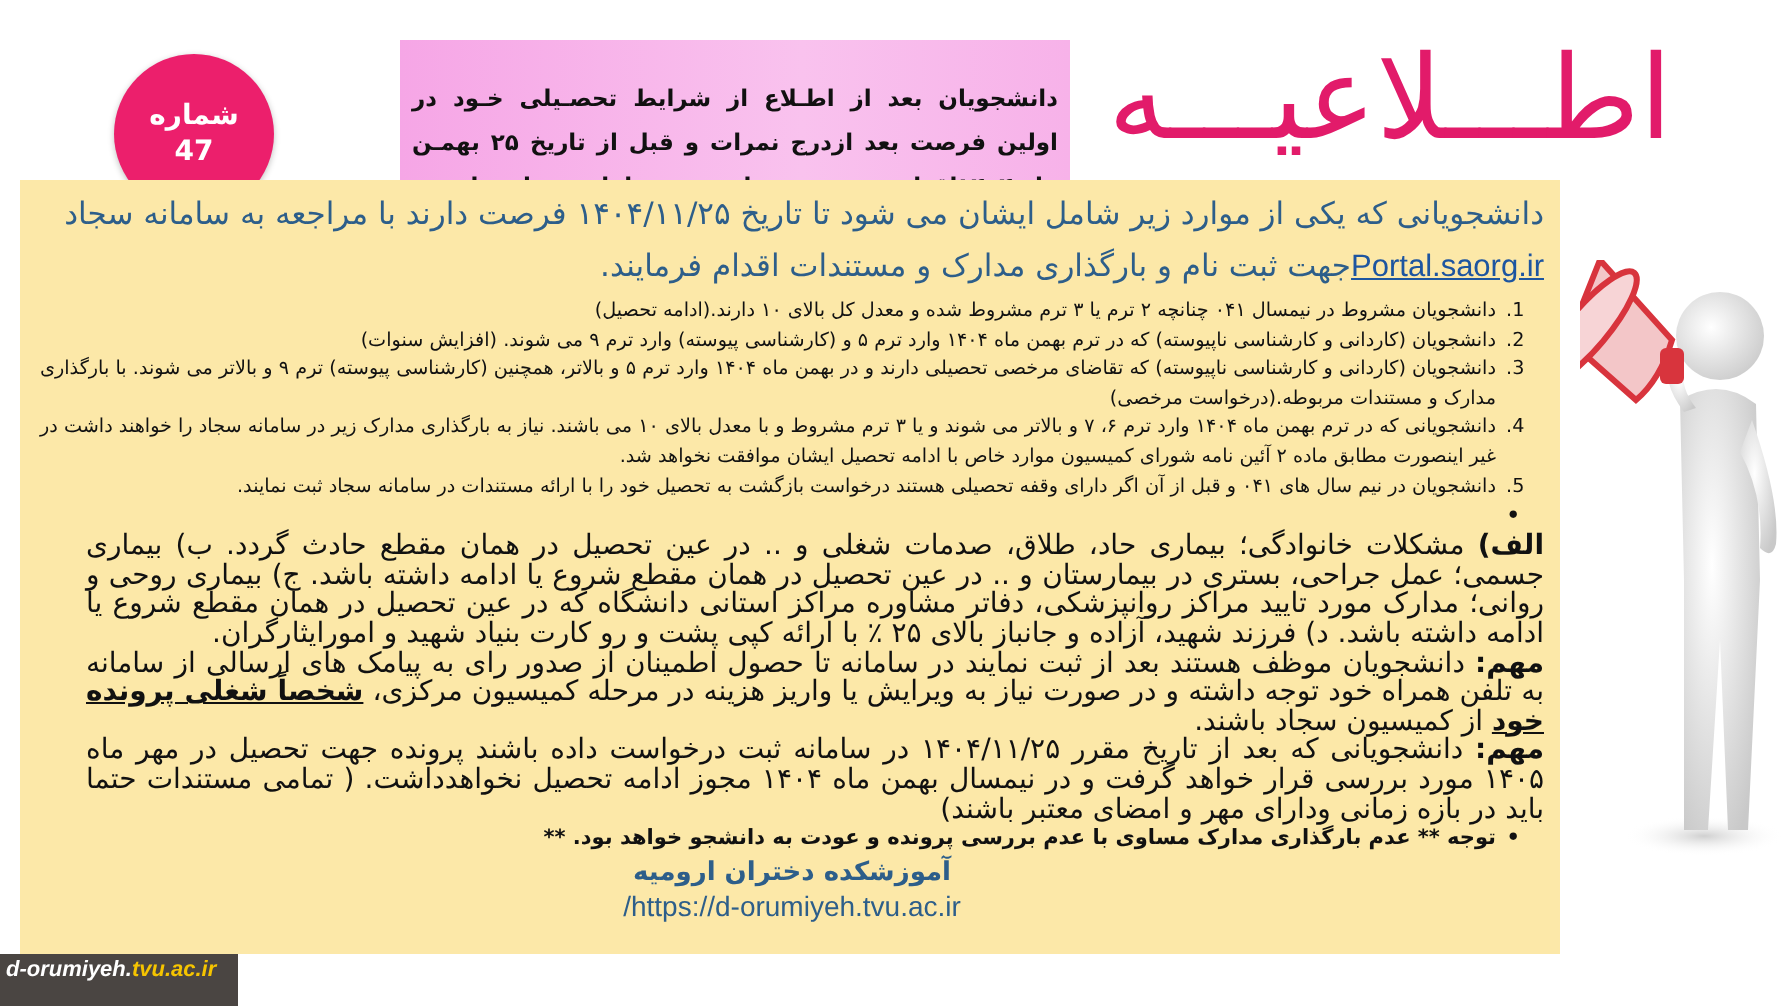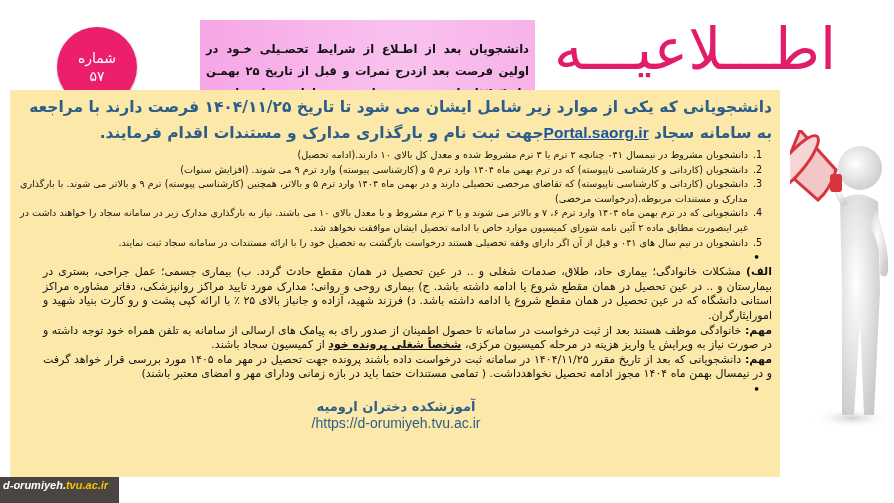--- a/index.html
+++ b/index.html
@@ -1,41 +1,41 @@
 <!DOCTYPE html>
 <html><head>
   <meta charset="utf-8">
   <style>
     html,body{margin:0;padding:0;}
     body{width:894px;height:503px;background:#ffffff;position:relative;overflow:hidden;font-family:"DejaVu Sans",sans-serif;}
-    .badge{position:absolute;left:57px;top:27px;width:80px;height:80px;border-radius:50%;background:#ec1f6c;color:#fff;display:flex;flex-direction:column;align-items:center;justify-content:center;font-size:14px;font-weight:normal;line-height:18px;box-shadow:0 1px 3px rgba(0,0,0,.25);}
+    .badge{position:absolute;left:57px;top:27px;width:80px;height:80px;border-radius:50%;background:#ec1f6c;color:#fff;display:flex;flex-direction:column;align-items:center;justify-content:center;font-size:14px;font-weight:bold;line-height:18px;box-shadow:0 1px 3px rgba(0,0,0,.25);}
     .pinkbox{position:absolute;left:200px;top:20px;width:335px;height:70px;background:linear-gradient(90deg,#f6a6e6,#f9c2ee 60%,#f7b2e9);direction:rtl;text-align:justify;font-weight:bold;font-size:11.5px;line-height:22px;padding:18px 6px;box-sizing:border-box;color:#111;}
     .title{position:absolute;left:545px;top:12px;width:300px;height:75px;direction:rtl;text-align:center;color:#e21b6a;font-size:58px;line-height:75px;font-family:"DejaVu Sans",sans-serif;letter-spacing:6px;}
     .panel{position:absolute;left:10px;top:90px;width:770px;height:387px;background:#fce8a8;direction:rtl;box-sizing:border-box;padding:4px 8px 0 10px;color:#111;}
-    .headline{color:#2d5e8a;font-weight:bold;font-size:15.5px;line-height:26px;text-align:right;}
+    .headline{color:#2d5e8a;font-weight:normal;font-size:15.5px;line-height:26px;text-align:right;}
     .headline .portal{color:#1d55a0;text-decoration:underline;font-family:"Liberation Sans",sans-serif;direction:ltr;unicode-bidi:embed;}
     ol.items{margin:2px 0 0 0;padding:0 22px 0 0;font-size:9.6px;line-height:14.6px;list-style-type:decimal;}
     ol.items li{padding-right:2px;text-align:justify;}
     .bullet{display:flex;align-items:center;font-weight:bold;font-size:10.5px;line-height:15px;padding-right:12px;}
     .bullet .dot{display:inline-block;width:12px;}
-    .para{font-size:11px;line-height:14.6px;text-align:justify;margin-left:23px;}
+    .para{font-size:14px;line-height:14.6px;text-align:justify;margin-left:23px;}
     .para b{font-weight:bold;}
     .para u{text-decoration:underline;font-weight:bold;}
     .footer-name{text-align:center;color:#2d5e8a;font-weight:bold;font-size:13px;line-height:18px;margin-top:1px;}
     .footer-url{text-align:center;color:#2d5e8a;font-size:14px;line-height:14px;font-family:"Liberation Sans",sans-serif;}
     .watermark{position:absolute;left:0;top:477px;width:119px;height:30px;background:#4a4542;color:#fff;font-size:11px;line-height:17px;font-style:italic;font-weight:bold;padding-left:3px;box-sizing:border-box;font-family:"Liberation Sans",sans-serif;}
     .watermark .dom{color:#f5c400;}
     .figure{position:absolute;left:790px;top:130px;width:104px;height:320px;}
   </style>
 </head>
 <body>
 
 <div class="badge">
   <span>شماره</span>
-  <span>۵۷</span>
+  <span>47</span>
 </div>
 
 <div class="pinkbox">
   <span>دانشجویان بعد از اطـلاع از  شرایط تحصـیلی خـود در اولین فرصت بعد ازدرج نمرات و قبل از تاریخ ۲۵ بهمـن ماه ۱۴۰۴اقدام به ثبت درخواست در سامانه سجاد نمایند.</span>
 </div>
 
 <div class="title">اطـــلاعیـــه</div>
 
 <div class="panel">
   <div class="headline">
@@ -52,29 +52,30 @@
 
   <div class="bullet">
     <span class="dot">•</span>
   </div>
 
   <div class="para">
     <b>الف)</b><span> مشکلات خانوادگی؛ بیماری حاد، طلاق، صدمات شغلی و .. در عین تحصیل در همان مقطع حادث گردد. ب) بیماری جسمی؛ عمل جراحی، بستری در بیمارستان و .. در عین تحصیل در همان مقطع شروع یا ادامه داشته باشد. ج) بیماری روحی و روانی؛ مدارک مورد تایید مراکز روانپزشکی، دفاتر مشاوره مراکز استانی دانشگاه که در عین تحصیل در همان مقطع شروع یا ادامه داشته باشد. د) فرزند شهید، آزاده و جانباز بالای ۲۵ ٪ با ارائه کپی پشت و رو کارت بنیاد شهید و امورایثارگران.</span>
   </div>
 
   <div class="para">
-    <b>مهم:</b><span> خانوادگی موظف هستند بعد از ثبت درخواست در سامانه تا حصول اطمینان از صدور رای به پیامک های ارسالی از سامانه به تلفن همراه خود توجه داشته و در صورت نیاز به ویرایش یا واریز هزینه در مرحله کمیسیون مرکزی، </span><u>شخصاً شغلی پرونده خود</u><span> از کمیسیون سجاد باشند.</span>
+    <b>مهم:</b><span> دانشجویان موظف هستند بعد از ثبت نمایند در سامانه تا حصول اطمینان از صدور رای به پیامک های ارسالی از سامانه به تلفن همراه خود توجه داشته و در صورت نیاز به ویرایش یا واریز هزینه در مرحله کمیسیون مرکزی، </span><u>شخصاً شغلی پرونده خود</u><span> از کمیسیون سجاد باشند.</span>
   </div>
 
   <div class="para">
     <b>مهم:</b><span> دانشجویانی که بعد از تاریخ مقرر ۱۴۰۴/۱۱/۲۵ در سامانه ثبت درخواست داده باشند پرونده جهت تحصیل در مهر ماه ۱۴۰۵ مورد بررسی قرار خواهد گرفت و در نیمسال بهمن ماه ۱۴۰۴ مجوز ادامه تحصیل نخواهدداشت. ( تمامی مستندات حتما باید در بازه زمانی ودارای مهر و امضای معتبر باشند)</span>
   </div>
 
   <div class="bullet">
     <span class="dot">•</span>
+    <span>توجه ** عدم بارگذاری مدارک مساوی با عدم بررسی پرونده و عودت به دانشجو خواهد بود. **</span>
   </div>
 
   <div class="footer-name">آموزشکده دختران ارومیه</div>
   <div class="footer-url">https://d-orumiyeh.tvu.ac.ir/</div>
 </div>
 
 <div class="figure">
   <svg width="104" height="320" viewBox="0 0 104 320">
     <defs>
       <radialGradient id="bodyg" cx="40%" cy="40%" r="70%">

